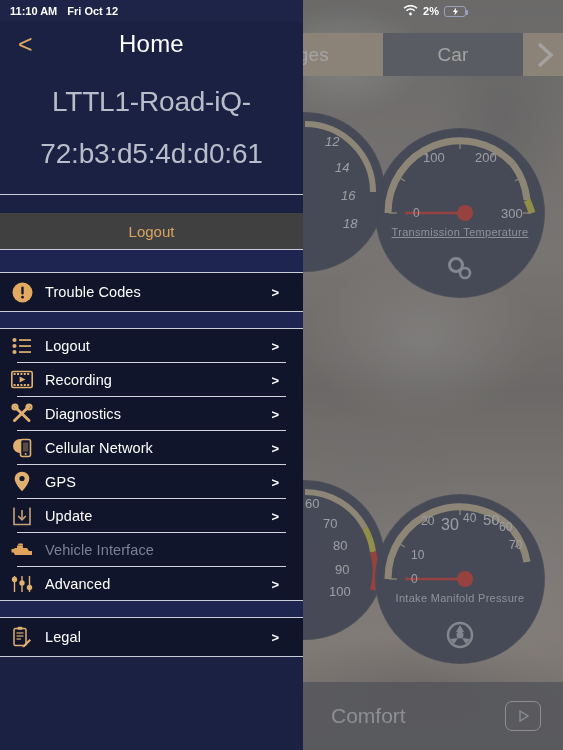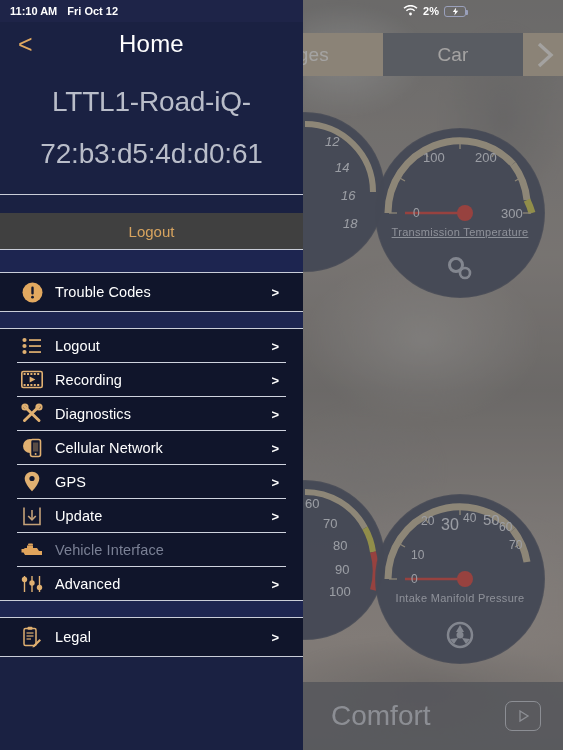--- a/index.html
+++ b/index.html
@@ -56,21 +56,21 @@
   .g-tick { position: absolute; color: #dfe2e8; font-size: 13px; }
   .g-icon { position: absolute; left: 0; right: 0; text-align: center; }
 
   
   .bg-bottombar {
     position: absolute; left: 0; bottom: 0; width: 260px; height: 68px;
     background: rgba(96,98,103,.75);
     display: flex; align-items: center; justify-content: space-between;
     padding: 0 22px 0 28px;
   }
-  .comfort-label { color: #c7c9cd; font-size: 28px; }
+  .comfort-label { color: #c7c9cd; font-size: 21px; }
   .play-btn {
     width: 36px; height: 30px; border: 1.5px solid #c7c9cd; border-radius: 7px;
     display: flex; align-items: center; justify-content: center;
   }
 
   
   .statusbar {
     position: absolute; left: 0; top: 0; width: 474px; height: 22px;
     display: flex; align-items: center; z-index: 30;
     color: #ffffff; font-size: 11px; font-weight: bold;
@@ -119,21 +119,21 @@
     height: 36px; background: #404040;
     display: flex; align-items: center; justify-content: center;
     cursor: pointer;
     margin-top: 18px;
   }
   .logout-label { color: #d8a45f; font-size: 15px; }
 
   .list-group { background: #10152b; }
   .list-row {
     position: relative; height: 33px; display: flex; align-items: center;
-    padding-left: 17px; cursor: pointer;
+    padding-left: 7px; cursor: pointer;
   }
   .list-row.tall { height: 38px; }
   .row-icon { width: 30px; height: 24px; display: flex; align-items: center; justify-content: center; flex: 0 0 30px; }
   .row-label { color: #ffffff; font-size: 14.5px; margin-left: 8px; letter-spacing: .1px; }
   .row-label.disabled { color: #7a8095; }
   .row-chev {
     position: absolute; right: 24px; top: 50%; transform: translateY(-50%);
     color: #ffffff; font-size: 13px; font-weight: bold;
   }
   .row-divider { height: 1px; background: #cfd3de; margin-left: 17px; margin-right: 17px; }

